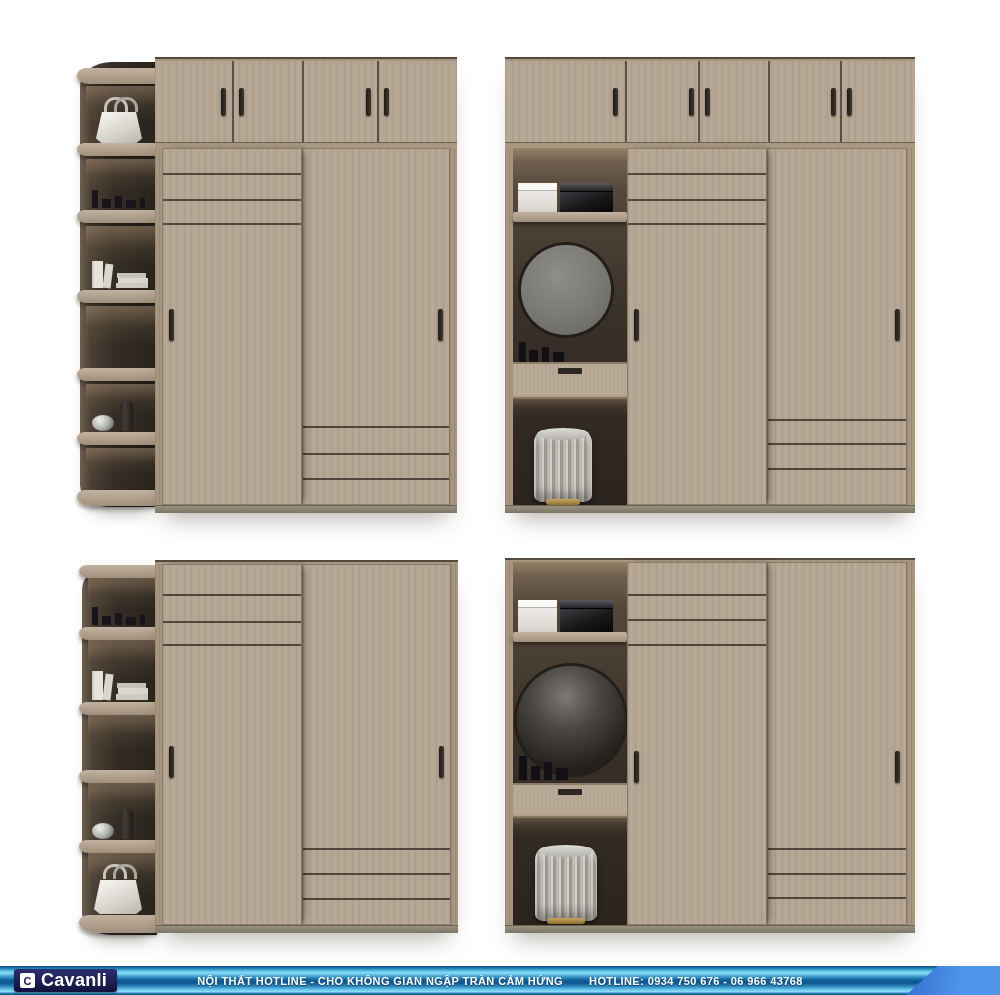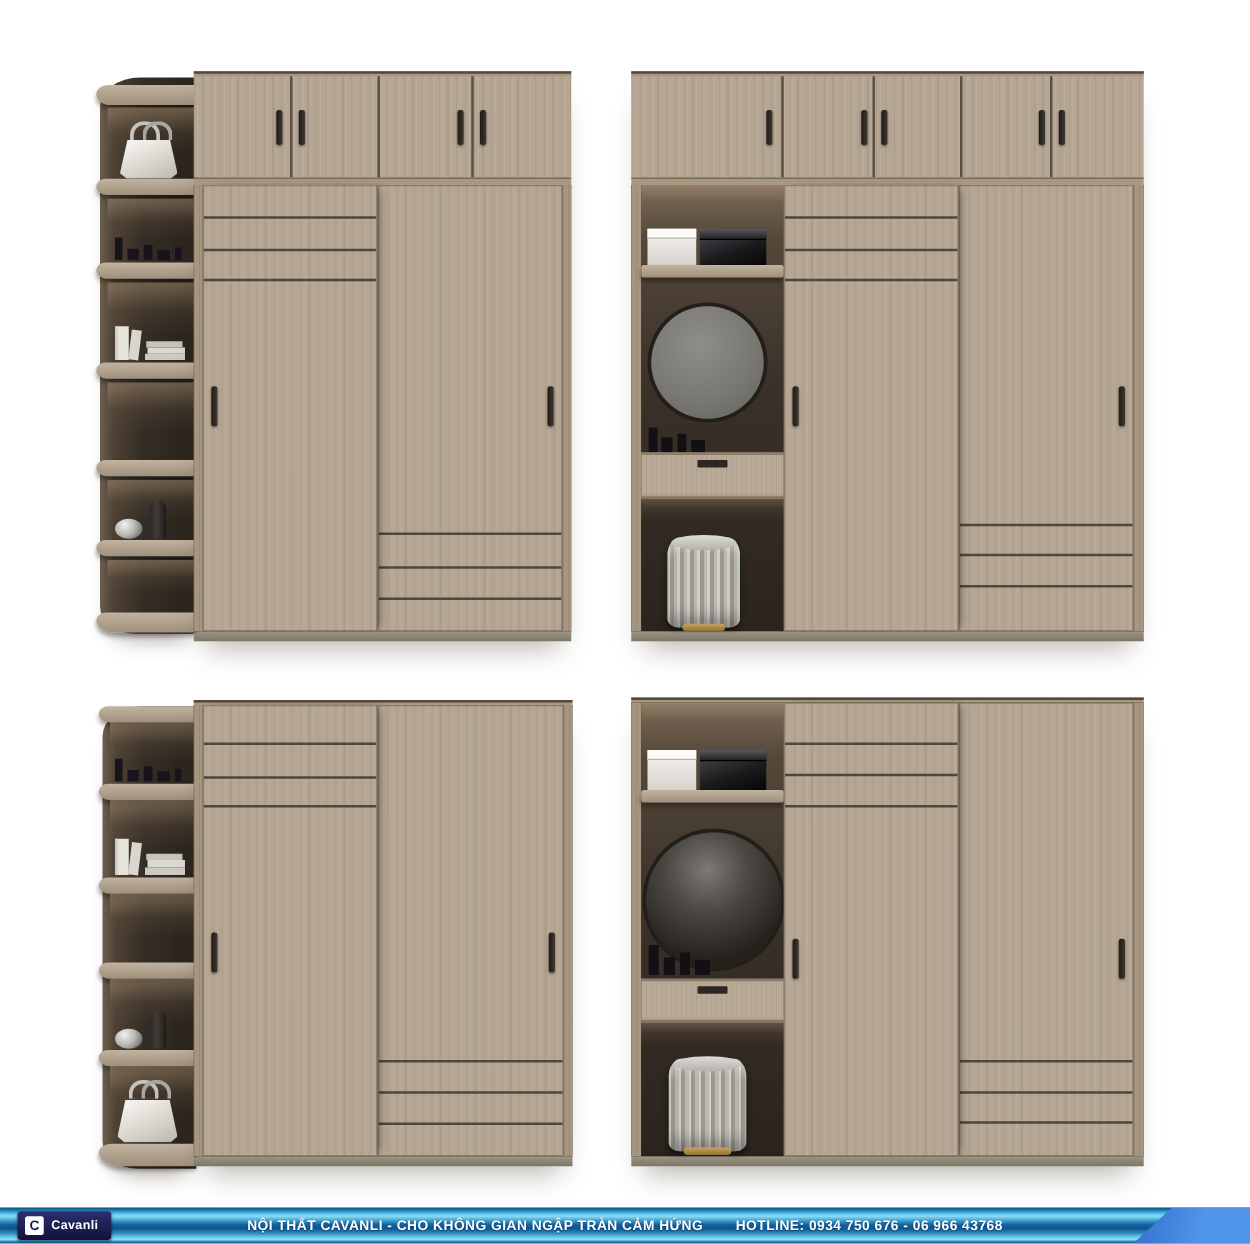--- a/index.html
+++ b/index.html
@@ -79,21 +79,21 @@
        #3f9fcd 36%,#11619c 48%,#0d5791 58%,#2c86ba 70%,#6cc9ec 82%,#8adcf6 88%,
        #1a6ba5 96%,#083f6e 100%);}
   .f-diag{position:absolute;right:0;top:0;bottom:0;width:130px;
      background:linear-gradient(100deg,#2257be,#4f95ea 70%);
      clip-path:polygon(52% 0,100% 0,100% 100%,28% 100%);}
   .logo-box{position:absolute;left:14px;top:3px;height:23px;display:flex;align-items:center;
      gap:6px;padding:0 10px 0 6px;border-radius:3px;
      background:linear-gradient(#2b3070,#10123c);box-shadow:0 1px 2px rgba(0,0,0,.4);}
   .logo-sq{width:15px;height:15px;background:#fff;border-radius:2px;display:flex;
      align-items:center;justify-content:center;font-size:11px;font-weight:bold;color:#181d52;}
-  .logo-txt{color:#fff;font-size:10px;font-weight:bold;letter-spacing:.3px;}
+  .logo-txt{color:#fff;font-size:18px;font-weight:bold;letter-spacing:.3px;}
   .f-text{position:absolute;left:140px;right:140px;top:0;bottom:0;display:flex;
      align-items:center;justify-content:center;gap:26px;color:#fff;font-size:11px;
      font-weight:bold;letter-spacing:.4px;white-space:nowrap;
      text-shadow:0 1px 1px rgba(8,40,80,.65);}
 </style>
 </head>
 <body>
 
 <div class="canvas">
 
@@ -346,18 +346,18 @@
     </div>
   </section>
 
   <footer class="footer">
     <div class="f-diag"></div>
     <div class="logo-box">
       <span class="logo-sq">C</span>
       <span class="logo-txt">Cavanli</span>
     </div>
     <div class="f-text">
-      <span>NỘI THẤT CAVANLI - CHO KHÔNG GIAN NGẬP TRÀN CẢM HỨNG</span>
+      <span>NỘI THẤT HOTLINE - CHO KHÔNG GIAN NGẬP TRÀN CẢM HỨNG</span>
       <span>HOTLINE: 0934 750 676 - 06 966 43768</span>
     </div>
   </footer>
 
 </div>
 
 </body></html>

